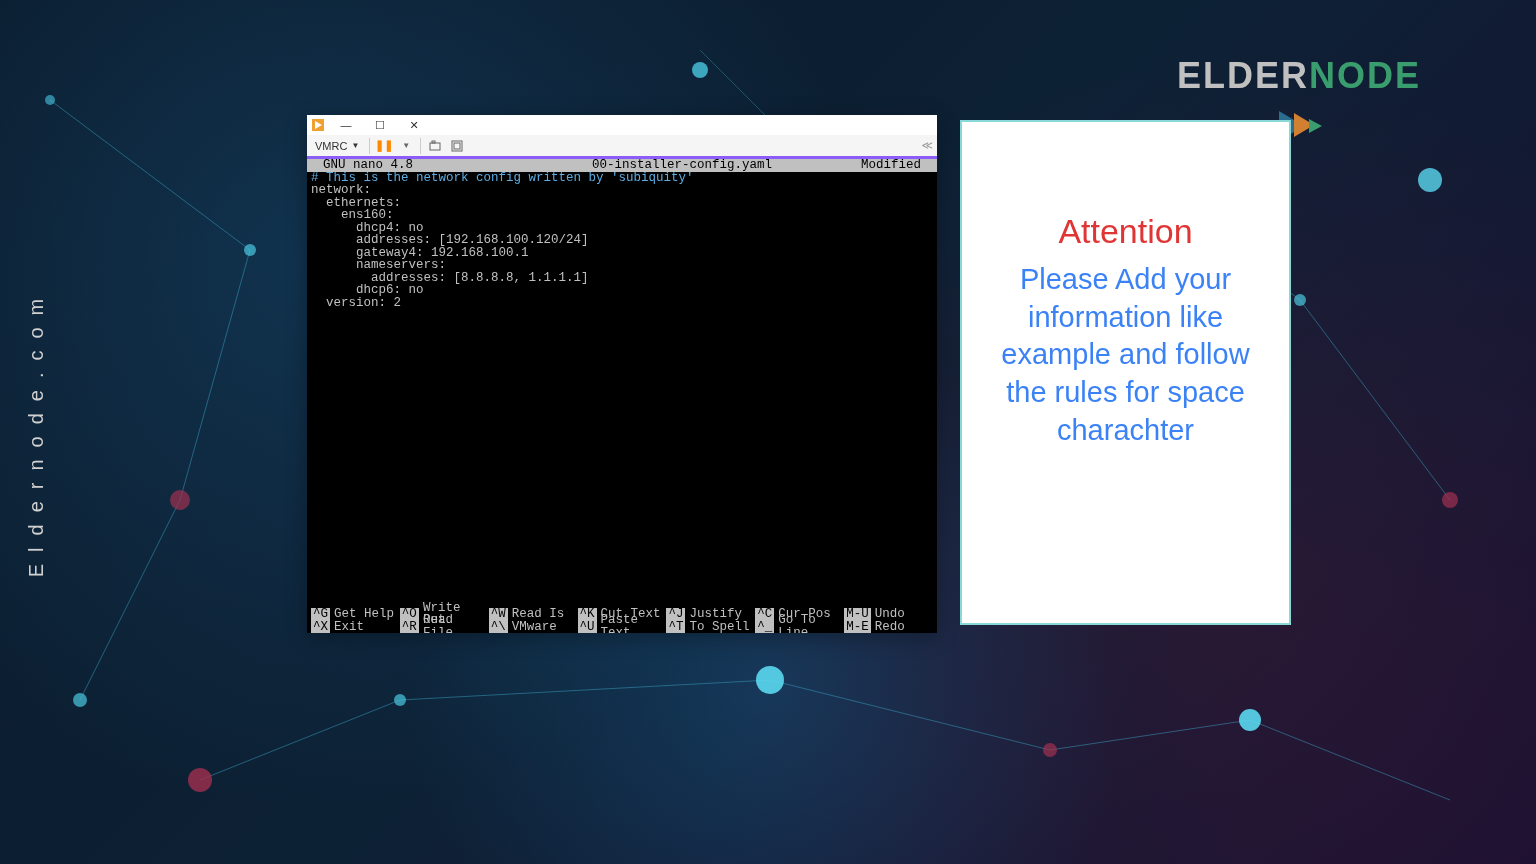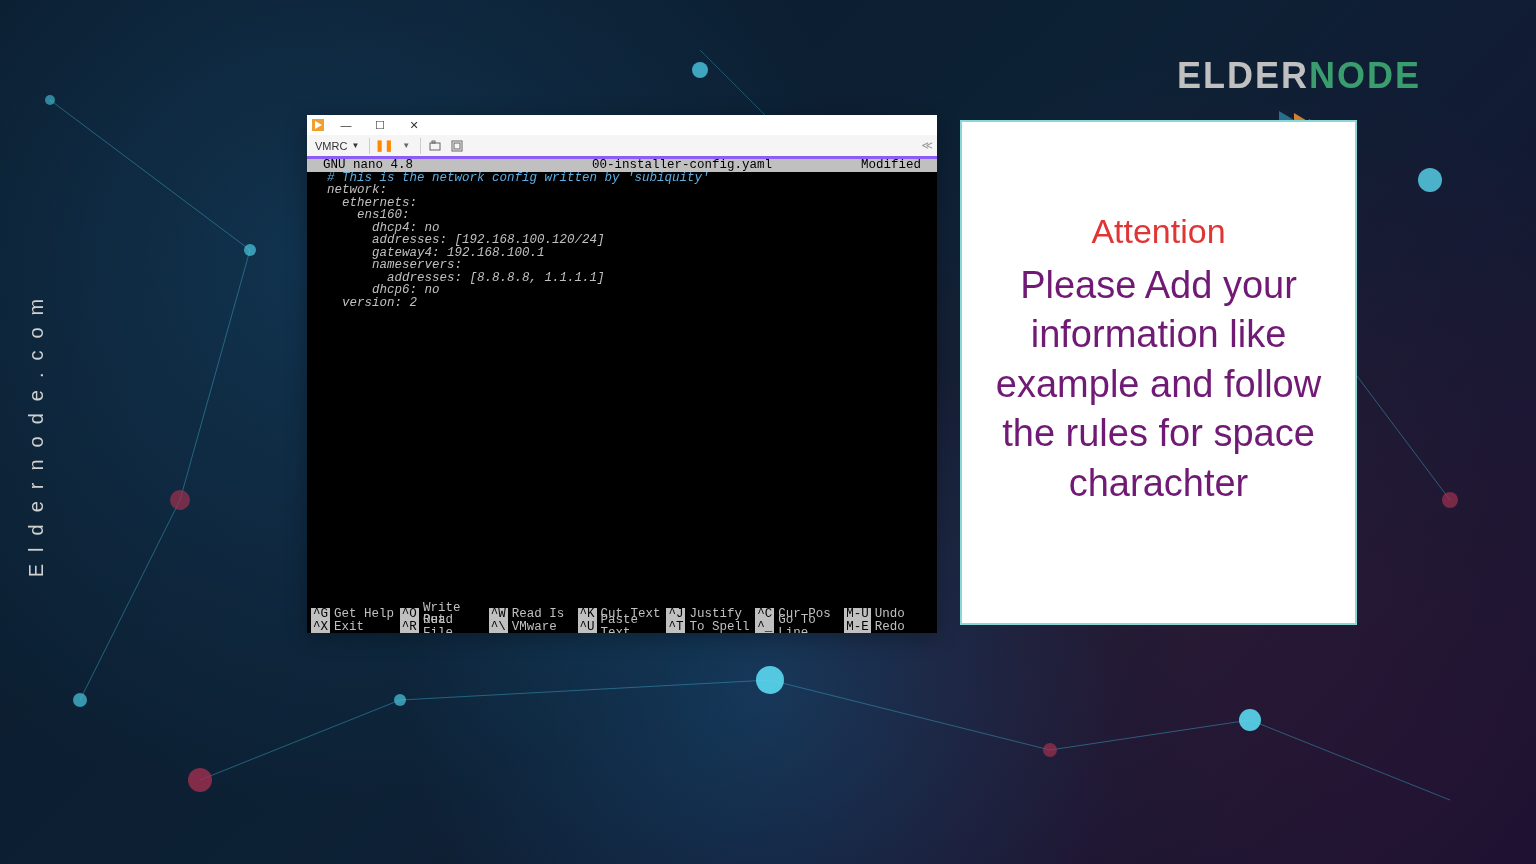--- a/index.html
+++ b/index.html
@@ -139,24 +139,23 @@
       color: #000;
       display: flex;
       padding: 0 16px;
       font-size: 12.5px;
       height: 12.5px;
     }
     .nano-header-left { flex: 0 0 200px; }
     .nano-header-center { flex: 1; text-align: center; }
     .nano-header-right { flex: 0 0 80px; text-align: right; }
     .nano-content {
-      padding: 0 20px;
+      padding: 0 4px;
       white-space: pre;
       color: #c0c0c0;
-      font-style: italic;
     }
     .nano-comment { color: #5dade2; }
     .nano-footer {
       position: absolute;
       bottom: 0;
       left: 0;
       right: 0;
       padding: 0 4px;
     }
     .nano-footer-row {
@@ -171,36 +170,36 @@
     .nano-key {
       background: #c0c0c0;
       color: #000;
       padding: 0 2px;
       margin-right: 4px;
     }
     .attention-box {
       position: absolute;
       left: 960px;
       top: 120px;
-      width: 397px;
+      width: 331px;
       height: 505px;
       background: #fff;
       border: 2px solid #88d8d8;
       padding: 90px 24px 24px 24px;
       text-align: center;
     }
     .attention-title {
       font-size: 34px;
       color: #e03535;
       font-weight: 500;
       margin-bottom: 10px;
     }
     .attention-text {
-      font-size: 38px;
-      color: #701a75;
+      font-size: 29px;
+      color: #3b82f6;
       line-height: 1.3;
     }
   </style>
 </head>
 <body>
 
 <div class="bg-network">
   <svg viewBox="0 0 1536 864">
     <line x1="50" y1="100" x2="250" y2="250" stroke="#3aa0c0" stroke-width="1" opacity="0.5"></line>
     <line x1="250" y1="250" x2="180" y2="500" stroke="#3aa0c0" stroke-width="1" opacity="0.5"></line>

